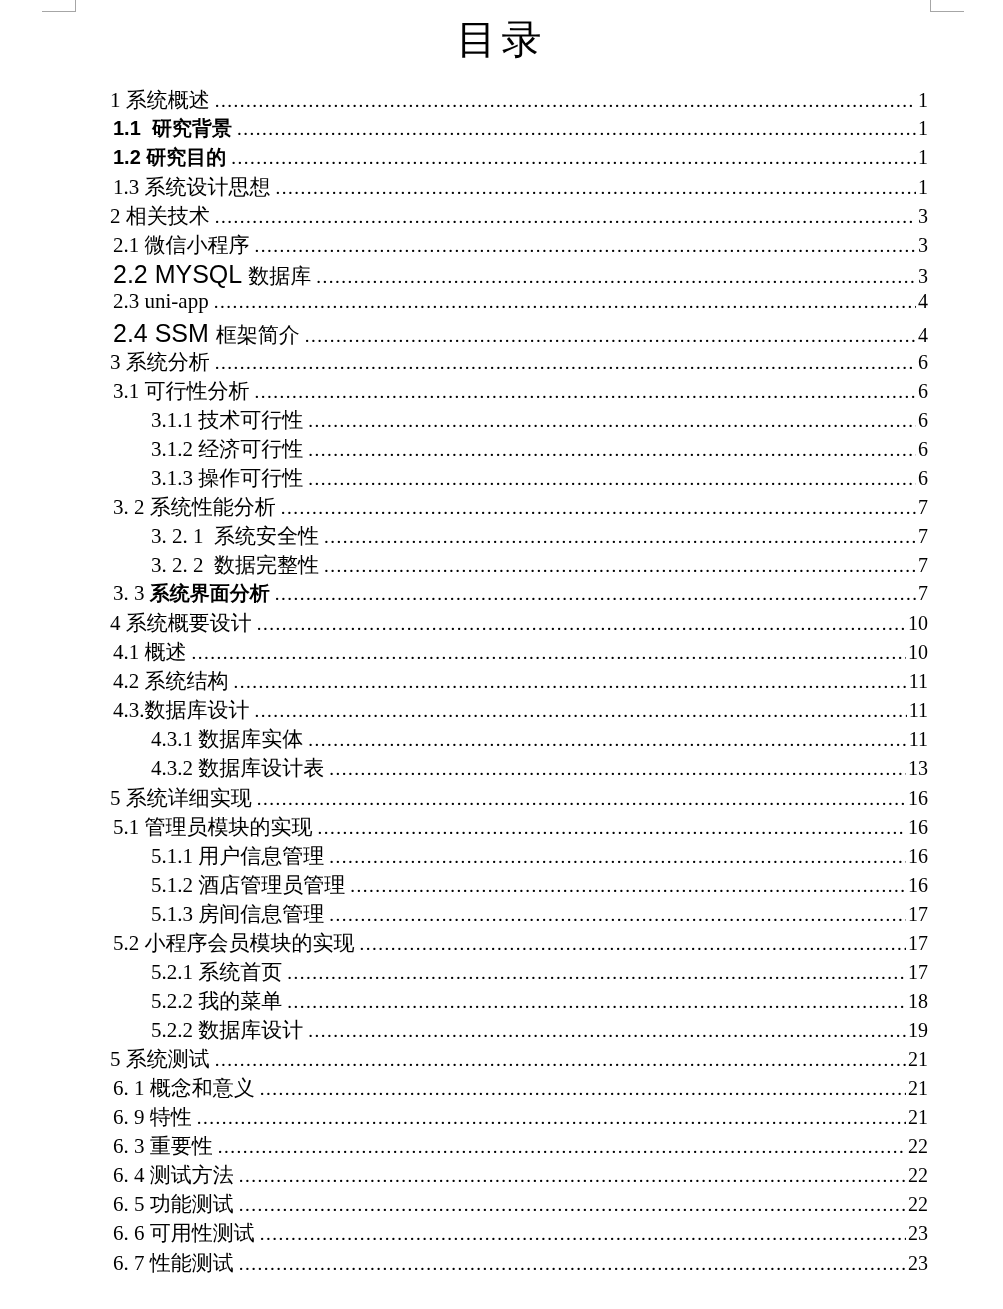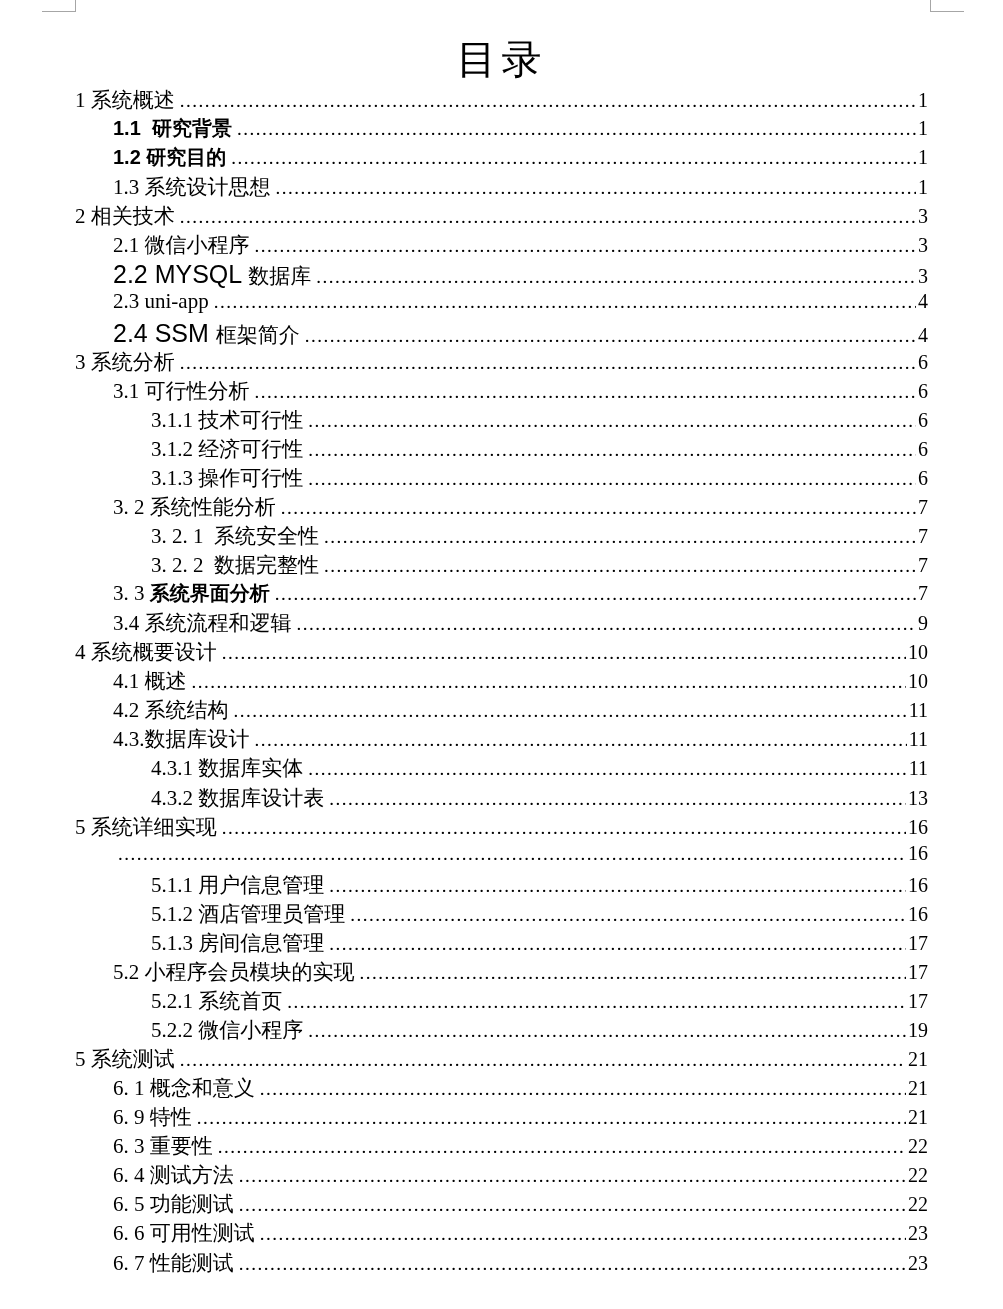--- a/index.html
+++ b/index.html
@@ -12,29 +12,29 @@
     position:absolute;left:42px;top:0;width:33px;height:11px;
     border-right:1px solid #a6a6a6;border-bottom:1px solid #a6a6a6;
   }
   .cropmark-tr{
     position:absolute;left:930px;top:0;width:33px;height:11px;
     border-left:1px solid #a6a6a6;border-bottom:1px solid #a6a6a6;
   }
   .page-title{
     position:absolute;top:12px;left:0;width:1003px;text-align:center;
     font-family:"Liberation Serif","DejaVu Serif",serif;
-    font-size:40px;font-weight:400;letter-spacing:5px;margin-top:20px;
+    font-size:40px;font-weight:400;letter-spacing:5px;
   }
   .toc{
     position:absolute;left:75px;top:86px;width:853px;
   }
   .row{
     display:flex;align-items:baseline;height:29.07px;
   }
-  .lvl1{padding-left:0;}
+  .lvl1{padding-left:0;margin-left:35px;}
   .lvl2{padding-left:38px;justify-content:center;}
   .lvl3{padding-left:76px;}
   .part{white-space:pre;}
   .serif{
     font-family:"Liberation Serif","DejaVu Serif",serif;
     font-size:21px;font-weight:400;
   }
   .sans{
     font-family:"Liberation Sans","DejaVu Sans",sans-serif;
     font-size:25px;font-weight:400;
@@ -149,25 +149,20 @@
     <div class="row lvl3">
       <span class="label"><span class="part serif">3. 2. 2  数据完整性</span></span>
       <span class="leader"></span>
       <span class="pagenum">7</span>
     </div>
     <div class="row lvl2">
       <span class="label"><span class="part serif">3. 3 </span><span class="part sans-bold">系统界面分析</span></span>
       <span class="leader"></span>
       <span class="pagenum">7</span>
     </div>
-    <div class="row lvl2">
-      <span class="label"><span class="part serif">3.4 系统流程和逻辑</span></span>
-      <span class="leader"></span>
-      <span class="pagenum">9</span>
-    </div>
     <div class="row lvl1">
       <span class="label"><span class="part serif">4 系统概要设计</span></span>
       <span class="leader"></span>
       <span class="pagenum">10</span>
     </div>
     <div class="row lvl2">
       <span class="label"><span class="part serif">4.1 概述</span></span>
       <span class="leader"></span>
       <span class="pagenum">10</span>
     </div>
@@ -190,20 +185,21 @@
       <span class="label"><span class="part serif">4.3.2 数据库设计表</span></span>
       <span class="leader"></span>
       <span class="pagenum">13</span>
     </div>
     <div class="row lvl1">
       <span class="label"><span class="part serif">5 系统详细实现</span></span>
       <span class="leader"></span>
       <span class="pagenum">16</span>
     </div>
     <div class="row lvl2">
+      <span class="label"><span class="part serif">5.1 管理员模块的实现</span></span>
       <span class="leader"></span>
       <span class="pagenum">16</span>
     </div>
     <div class="row lvl3">
       <span class="label"><span class="part serif">5.1.1 用户信息管理</span></span>
       <span class="leader"></span>
       <span class="pagenum">16</span>
     </div>
     <div class="row lvl3">
       <span class="label"><span class="part serif">5.1.2 酒店管理员管理</span></span>
@@ -219,21 +215,26 @@
       <span class="label"><span class="part serif">5.2 小程序会员模块的实现</span></span>
       <span class="leader"></span>
       <span class="pagenum">17</span>
     </div>
     <div class="row lvl3">
       <span class="label"><span class="part serif">5.2.1 系统首页</span></span>
       <span class="leader"></span>
       <span class="pagenum">17</span>
     </div>
     <div class="row lvl3">
-      <span class="label"><span class="part serif">5.2.2 微信小程序</span></span>
+      <span class="label"><span class="part serif">5.2.2 我的菜单</span></span>
+      <span class="leader"></span>
+      <span class="pagenum">18</span>
+    </div>
+    <div class="row lvl3">
+      <span class="label"><span class="part serif">5.2.2 数据库设计</span></span>
       <span class="leader"></span>
       <span class="pagenum">19</span>
     </div>
     <div class="row lvl1">
       <span class="label"><span class="part serif">5 系统测试</span></span>
       <span class="leader"></span>
       <span class="pagenum">21</span>
     </div>
     <div class="row lvl2">
       <span class="label"><span class="part serif">6. 1 概念和意义</span></span>

